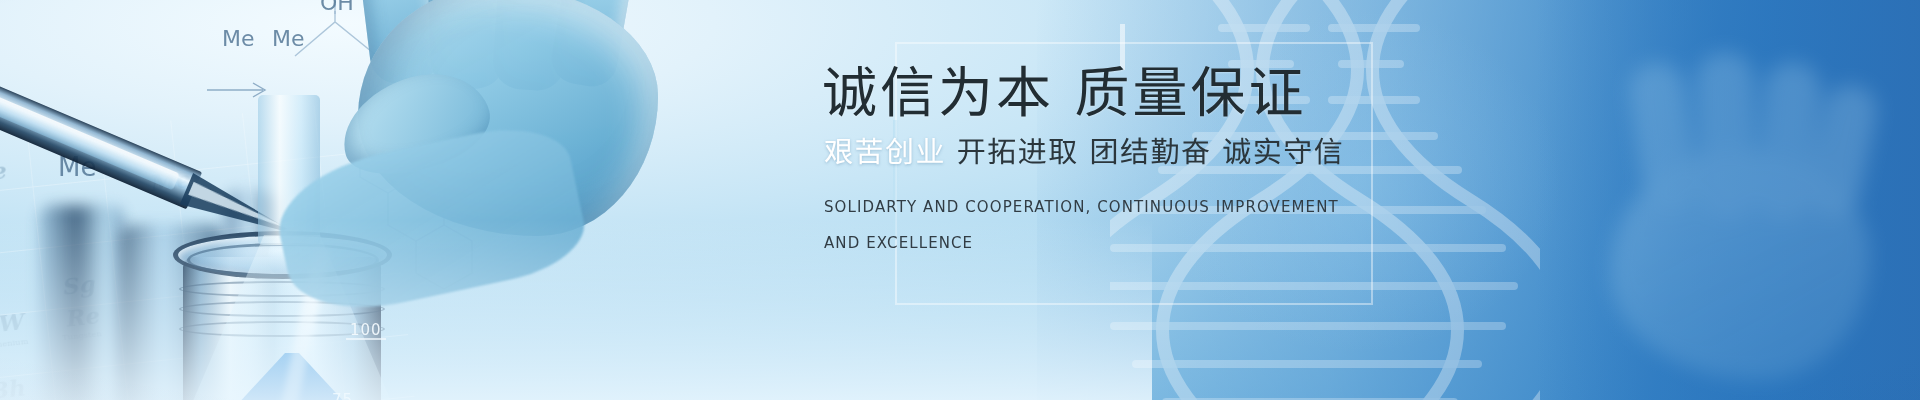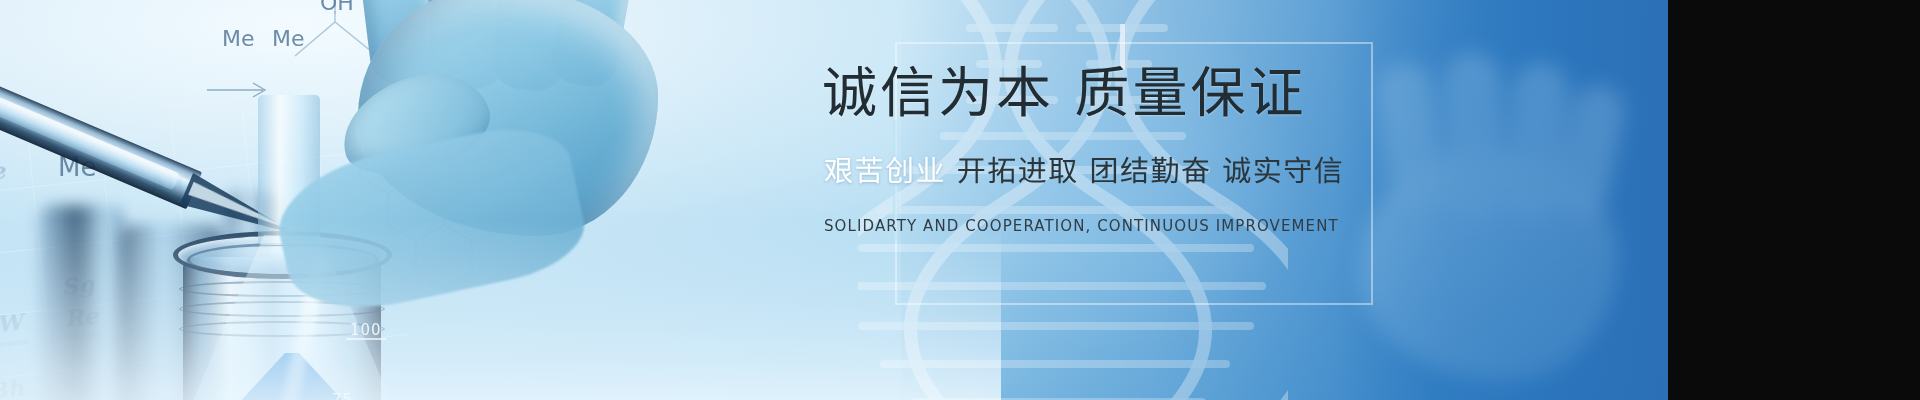--- a/index.html
+++ b/index.html
@@ -1,21 +1,21 @@
 <!DOCTYPE html>
 <html lang="zh-CN"><head>
 <meta charset="utf-8">
 <title>Banner</title>
 <style>
   html,body{margin:0;padding:0;background:#0a0a0a;}
   *{box-sizing:border-box;}
 
   .banner{
     position:relative;
-    width:1668px;
+    width:1920px;
     height:400px;
     overflow:hidden;
     font-family:"DejaVu Sans","Liberation Sans",sans-serif;
     background:#bcdcee;
   }
 
   
 
   
   .bg-base{
@@ -325,21 +325,21 @@
     margin:6px 0 0 2px;
     font-size:27px;
     line-height:1.1;
     font-weight:400;
     color:#ffffff;
     letter-spacing:1.6px;
     white-space:nowrap;
     text-shadow:0 1px 3px rgba(60,110,150,.35);
   }
   .slogan{
-    margin:33px 0 0 2px;
+    margin:14px 0 0 2px;
     font-size:29px;
     line-height:1.15;
     font-weight:400;
     color:#ffffff;
     letter-spacing:1.5px;
     white-space:nowrap;
     text-shadow:0 1px 3px rgba(55,105,145,.35);
   }
   .slogan .dark{ color:#2b363c; text-shadow:none; }
   .subline{
@@ -512,16 +512,17 @@
     <div class="slogan">
       <span>艰苦创业</span>
       <span class="dark">开拓进取</span>
       <span class="dark">团结勤奋</span>
       <span class="dark">诚实守信</span>
     </div>
 
 
     <div class="tagline">
       <span>SOLIDARTY AND COOPERATION, CONTINUOUS  IMPROVEMENT</span>
+      <span>AND EXCELLENCE</span>
     </div>
   </div>
 
 </div>
 
 </body></html>

